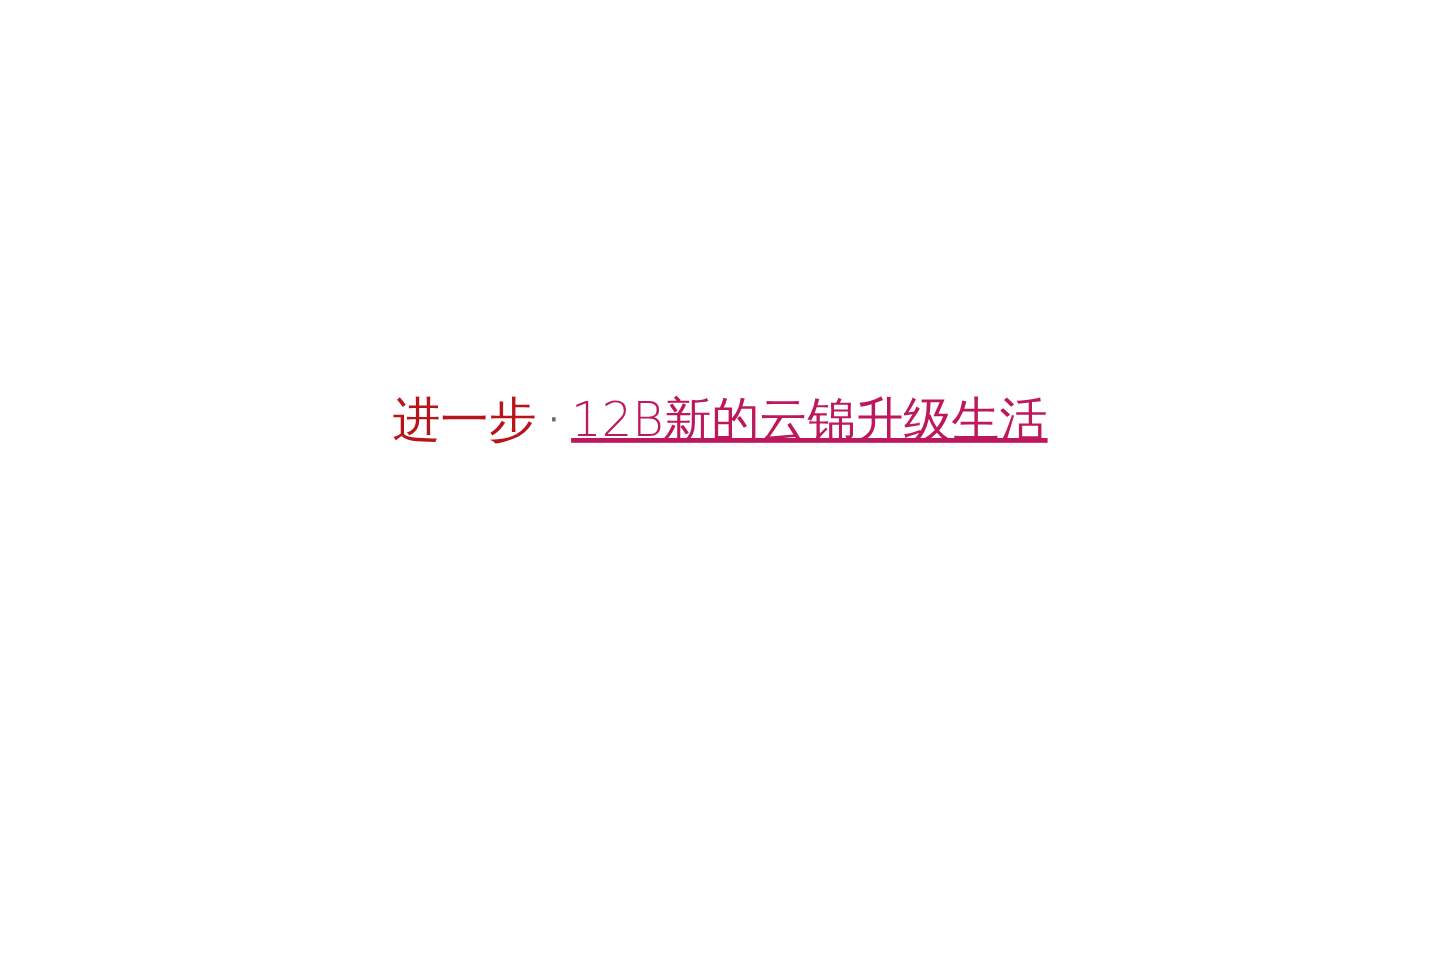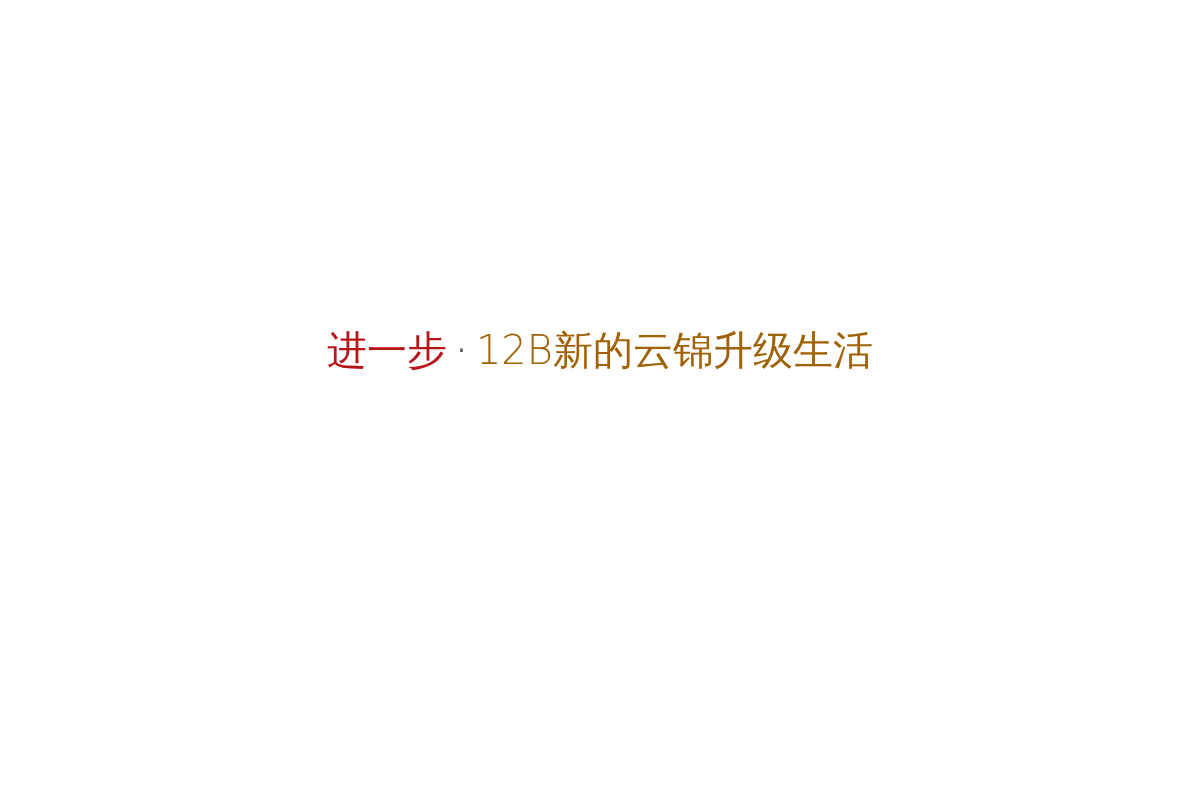--- a/index.html
+++ b/index.html
@@ -34,22 +34,23 @@
       color: #b8151b;
     }
     .sep {
       color: #666666;
       font-size: 28px;
       margin: 0 10px;
       position: relative;
       top: -4px;
     }
     .body-text {
-      color: #a16207;
+      color: #be185d;
       font-weight: 300;
+      text-decoration: underline;
     }
   </style>
 </head>
 <body>
 
 <div class="canvas">
   <div class="line line-1">
     <span class="accent">进一步</span><span class="sep">·</span><span class="body-text">12B新的云锦升级生活</span>
   </div>
 </div>

